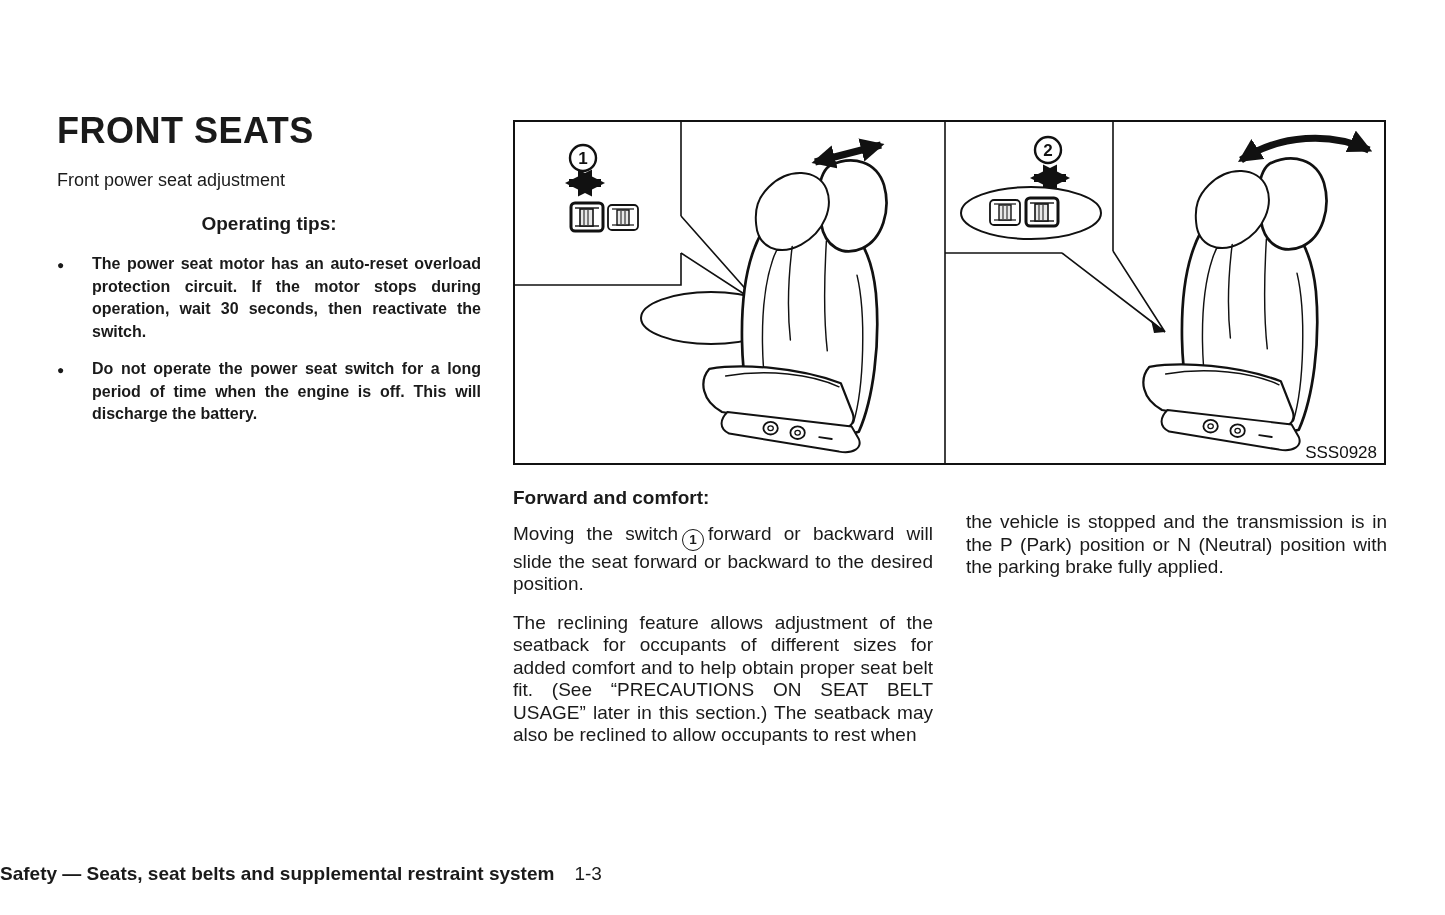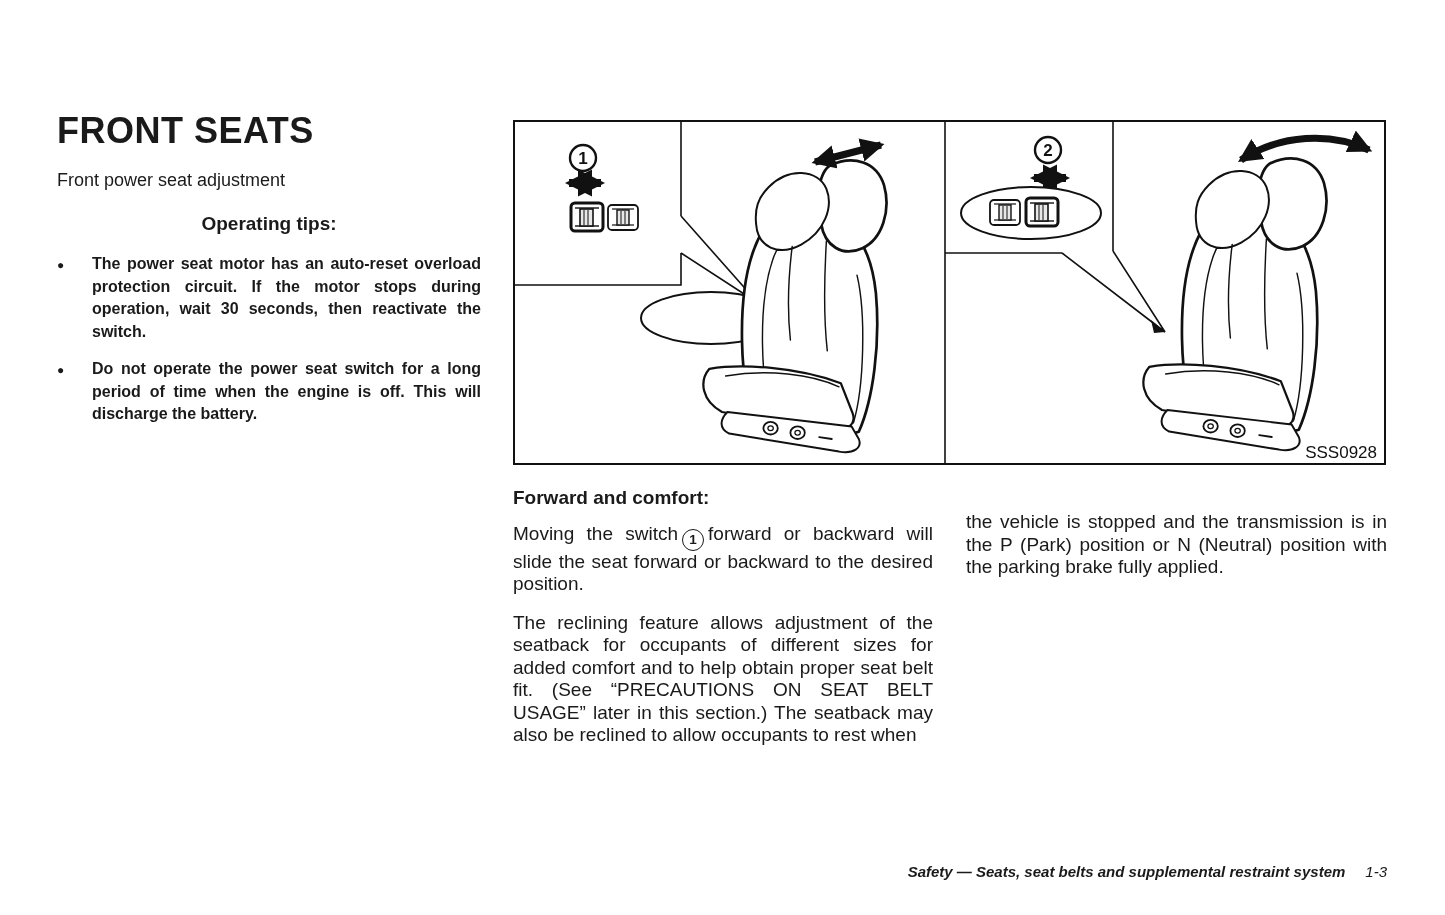--- a/index.html
+++ b/index.html
@@ -29,21 +29,21 @@
   .para{margin:0 0 14px 0;text-align:justify;}
   .para:last-child{margin-bottom:0;}
   .cnum{
     display:inline-block;width:20px;height:20px;
     border:1.7px solid #1a1a1a;border-radius:50%;
     text-align:center;line-height:19px;
     font-size:13.5px;font-weight:700;
     vertical-align:-4px;margin:0 4px;
   }
   
-  .footer{position:absolute;left:0;top:863px;width:1387px;text-align:right;font-size:15px;font-style:italic;}
+  .footer{position:absolute;left:0;top:863px;width:1387px;font-size:19px;}
   .footer .ftitle{font-weight:700;}
   .footer .fpage{font-weight:400;margin-left:20px;}
 </style>
 </head>
 <body>
 
 <div class="left-col">
   <h1 class="page-title">FRONT SEATS</h1>
   <h2 class="page-subtitle">Front power seat adjustment</h2>
   <h3 class="tips-heading">Operating tips:</h3>

